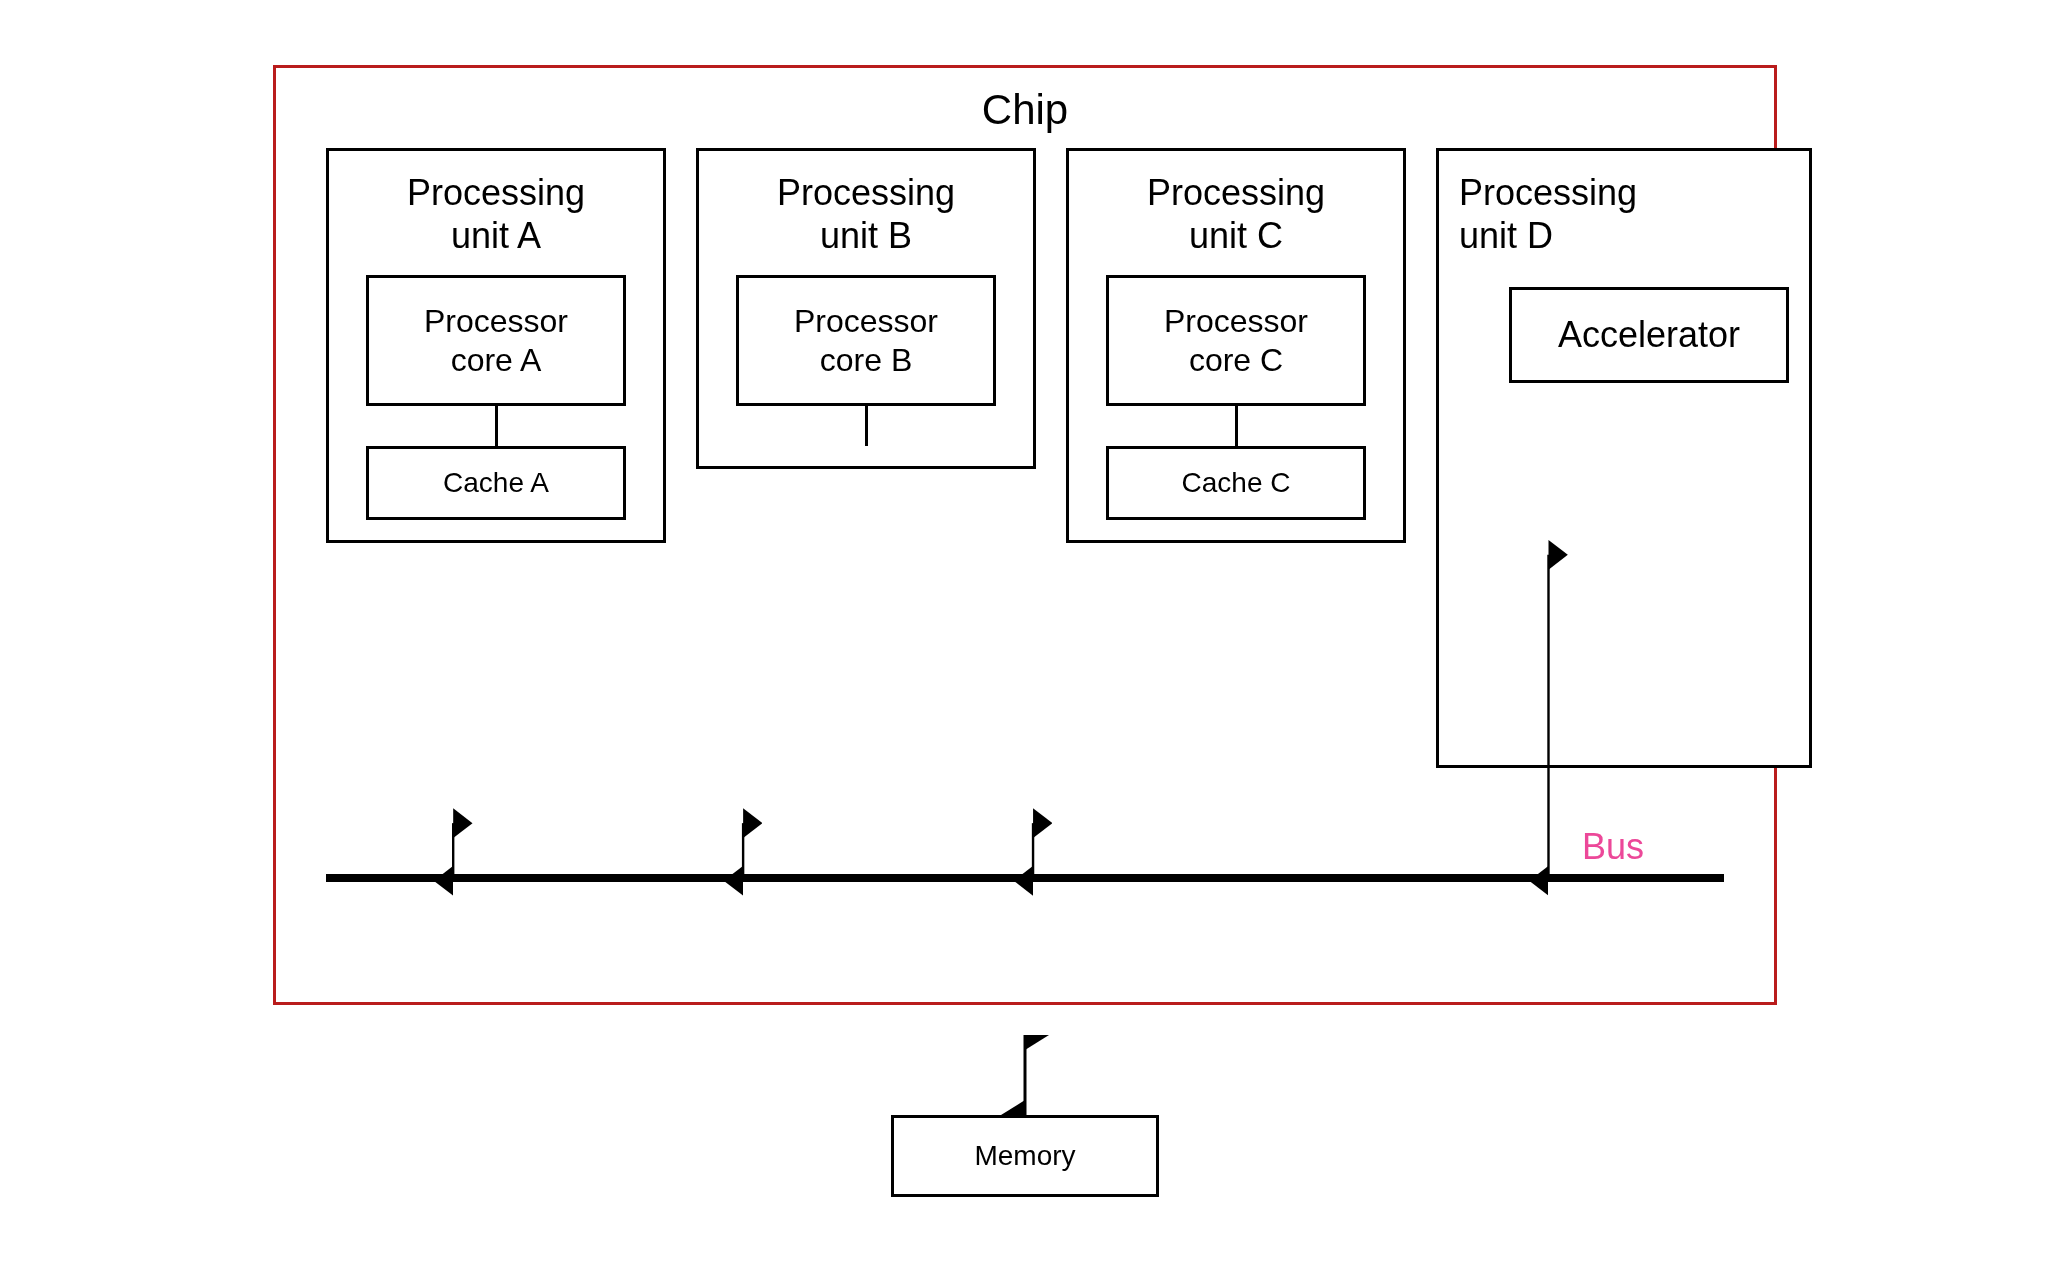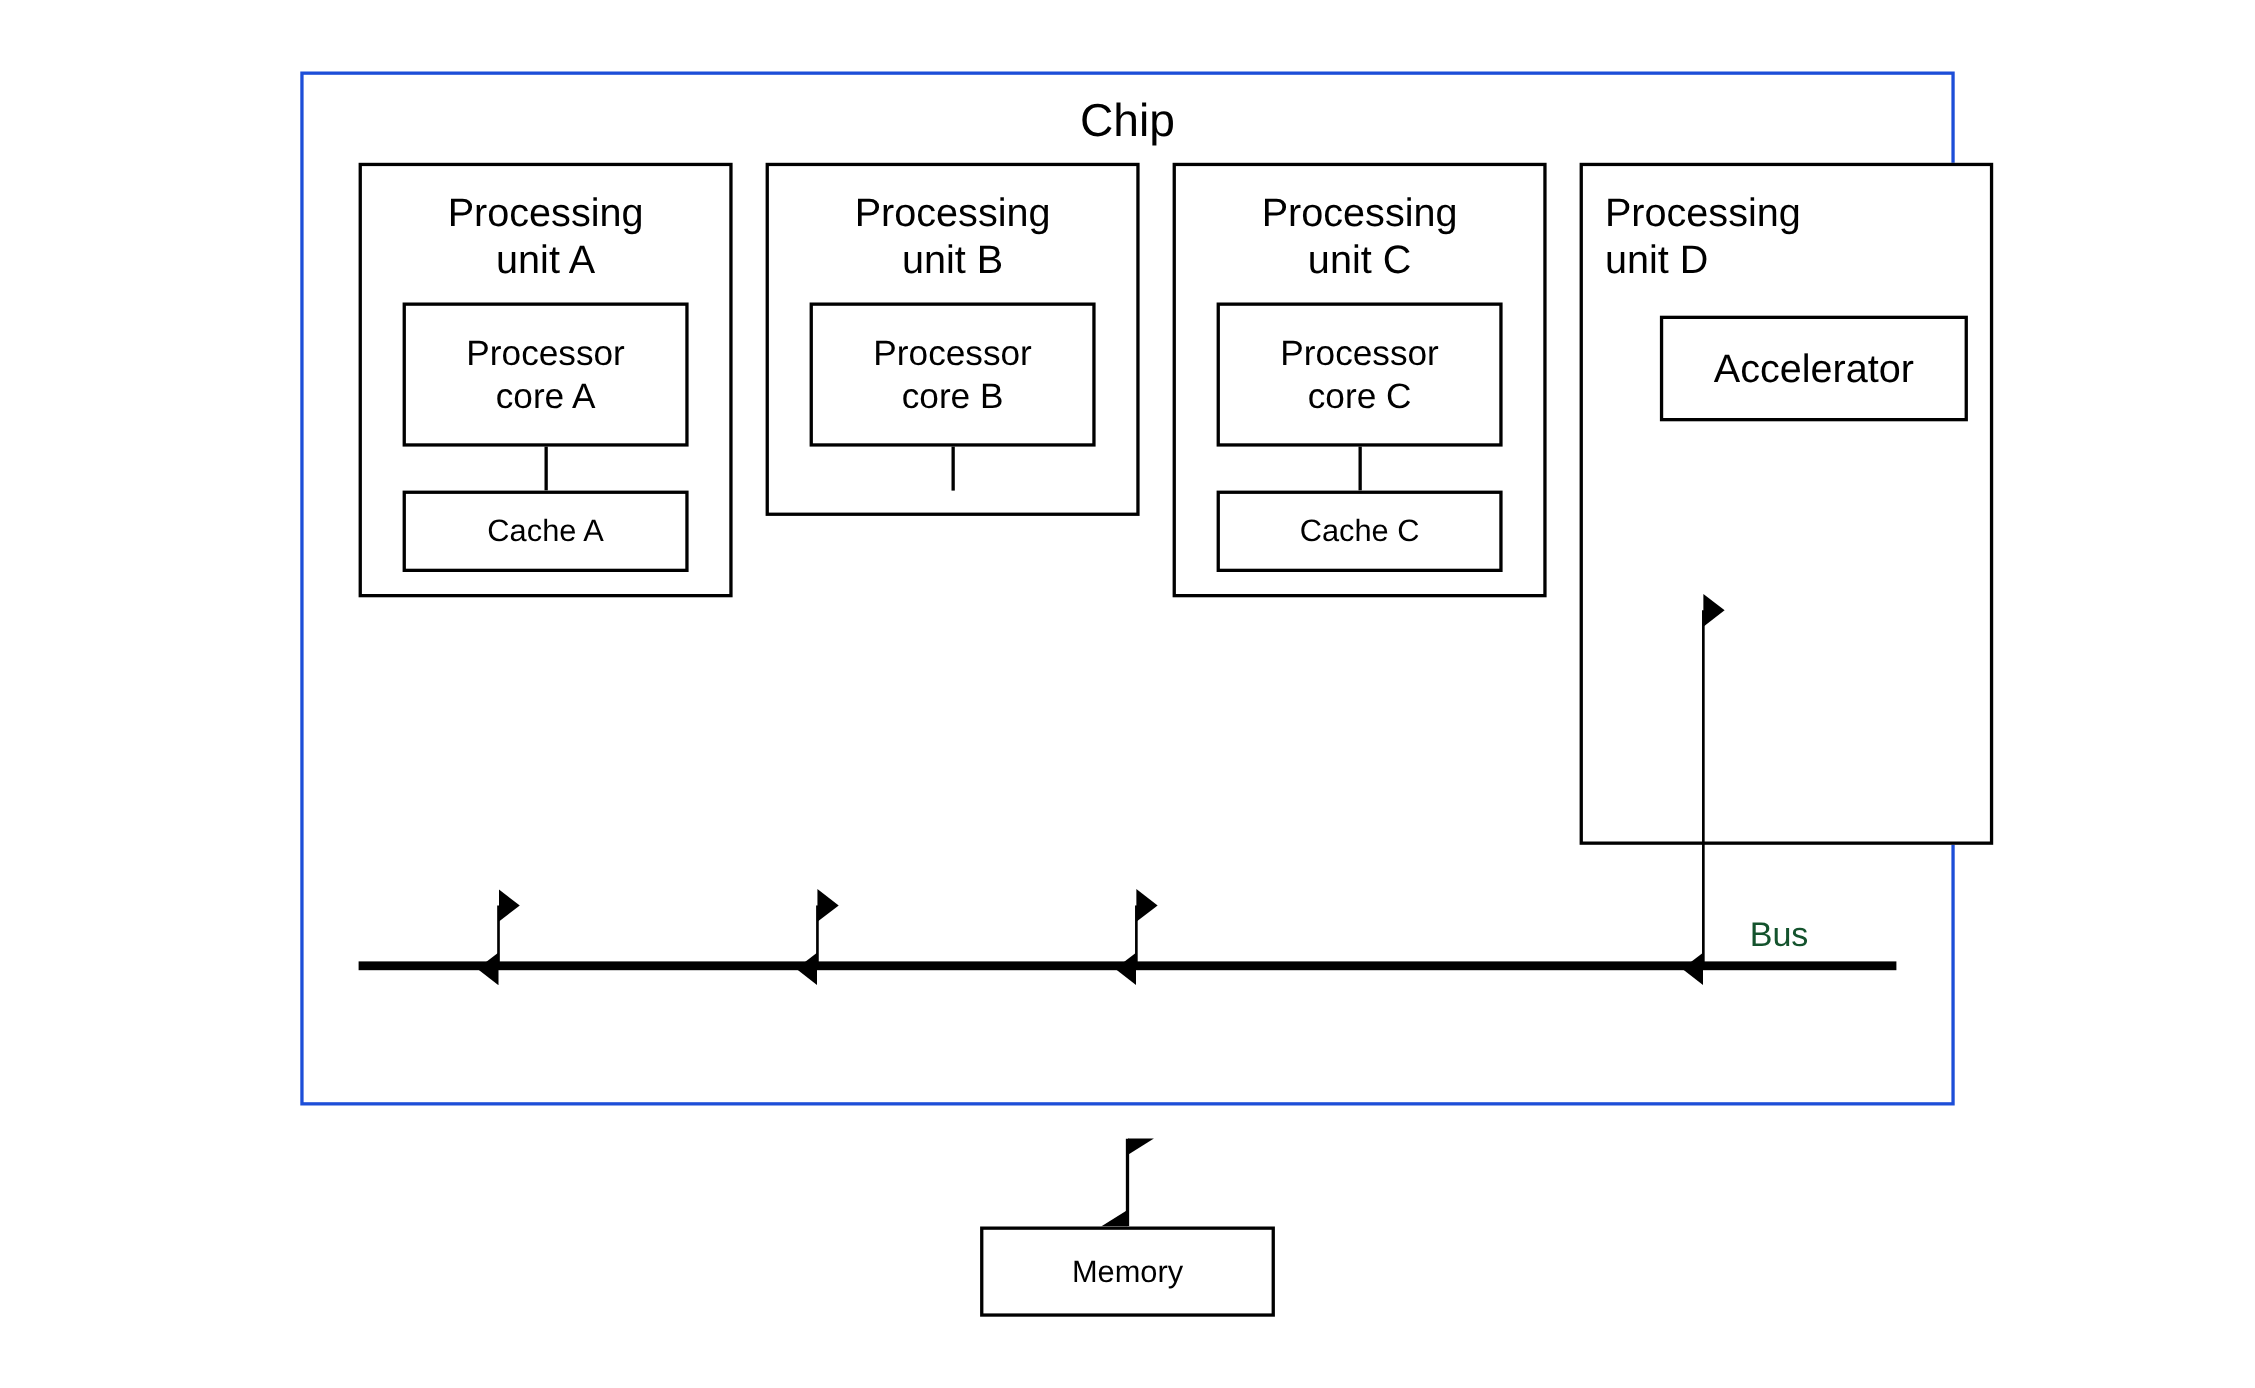--- a/index.html
+++ b/index.html
@@ -17,21 +17,21 @@
       width: 1960px;
       height: 1180px;
       display: flex;
       flex-direction: column;
       align-items: center;
       justify-content: center;
     }
 
     
     .chip-box {
-      border: 3px solid #1d4ed8;
+      border: 3px solid #b91c1c;
       width: 1504px;
       height: 940px;
       position: relative;
       background: #fff;
     }
 
     .chip-label {
       position: absolute;
       top: 18px;
       left: 50%;
@@ -149,22 +149,22 @@
       left: 0;
       right: 0;
       height: 8px;
       background: #000;
     }
 
     .bus-label {
       position: absolute;
       right: 80px;
       bottom: 14px;
-      font-size: 31px;
-      color: #14532d;
+      font-size: 36px;
+      color: #ec4899;
     }
 
     
     .arrows-overlay {
       position: absolute;
       top: 0;
       left: 0;
       width: 100%;
       height: 100%;
       pointer-events: none;

